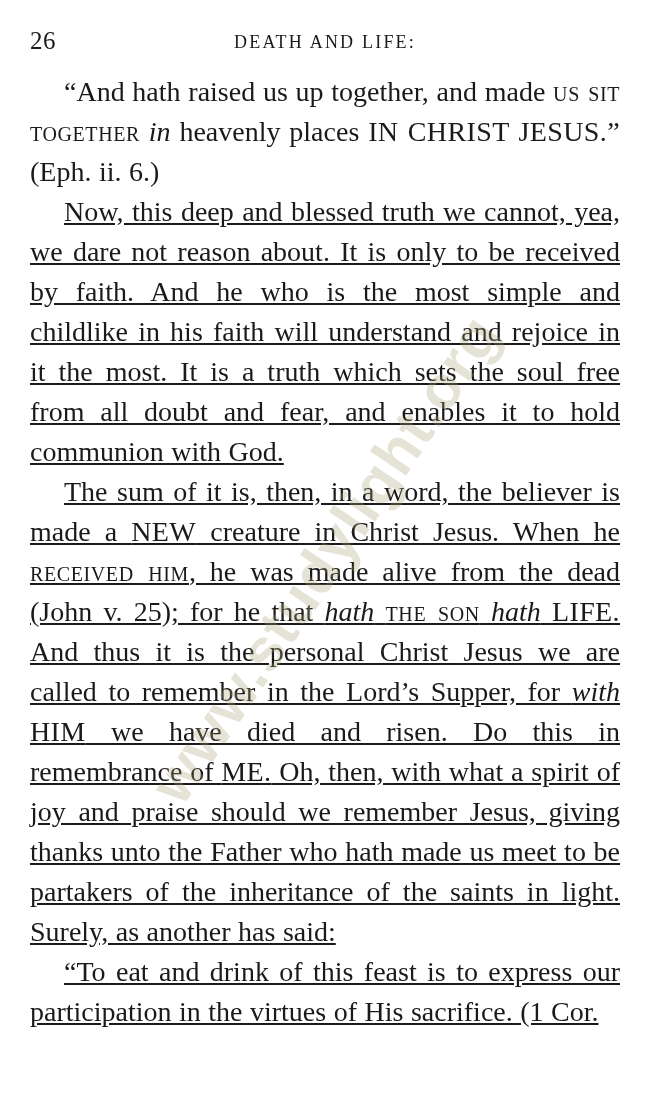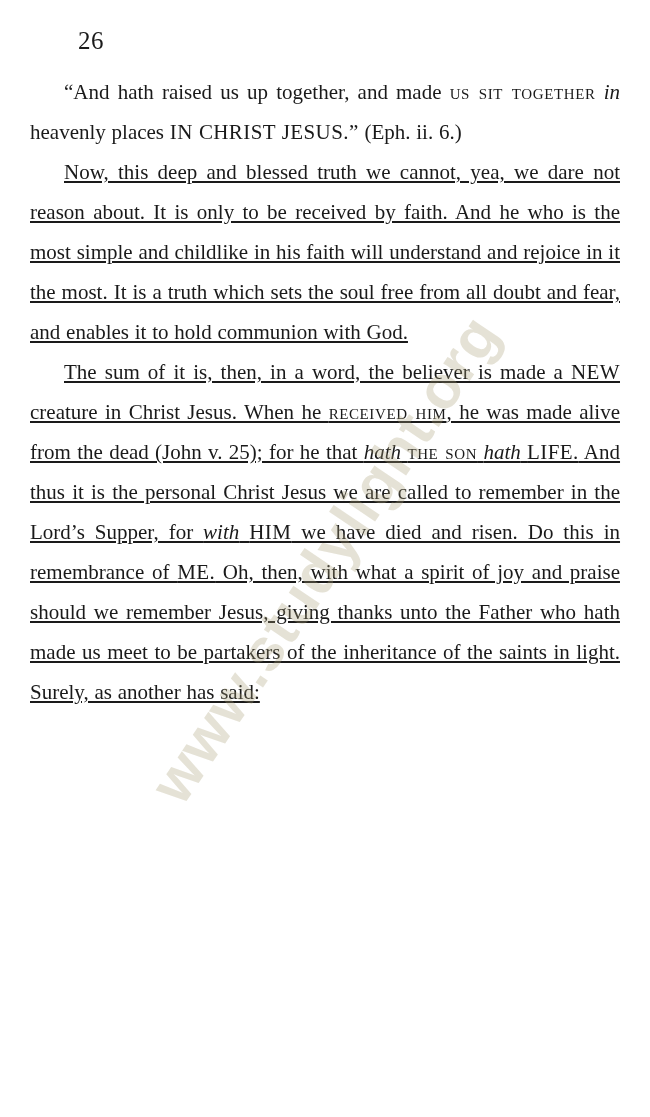--- a/index.html
+++ b/index.html
@@ -29,21 +29,20 @@
     position: relative;
     height: 40px;
     display: flex;
     align-items: flex-start;
   }
   .folio {
     font-size: 25px;
     letter-spacing: 0.5px;
     line-height: 1;
     padding-top: 2px;
-    margin-left: 48px;
   }
   .head-title {
     position: absolute;
     left: 0;
     right: 0;
     top: 6px;
     text-align: center;
     font-size: 18px;
     letter-spacing: 2.2px;
     font-variant: small-caps;
@@ -51,21 +50,21 @@
   }
 
   
   .body-text {
     margin-top: 6px;
   }
   p.para {
     margin: 0;
     text-align: justify;
     text-align-last: left;
-    font-size: 21px;
+    font-size: 28px;
     line-height: 40px;
     text-indent: 34px;
     word-spacing: 0.5px;
     hyphens: none;
   }
   p.para + p.para {
     margin-top: 0;
     text-decoration: underline;
   }
   .sc {
@@ -98,21 +97,23 @@
 </style>
 </head>
 <body>
 
 <div class="page">
 
   <div class="watermark">www.studylight.org</div>
 
   <div class="running-head">
     <span class="folio">26</span>
+    <span class="head-title">DEATH AND LIFE:</span>
   </div>
 
   <div class="body-text">
     <p class="para" id="para-1">“And hath raised us up together, and made <span class="sc">us sit together</span> <span class="it">in</span> heavenly places <span class="caps">IN CHRIST JESUS.”</span> (Eph. ii. 6.)</p>
     <p class="para" id="para-2">Now, this deep and blessed truth we cannot, yea, we dare not reason about.  It is only to be received by faith.  And he who is the most simple and childlike in his faith will understand and rejoice in it the most.  It is a truth which sets the soul free from all doubt and fear, and enables it to hold communion with God.</p>
     <p class="para" id="para-3">The sum of it is, then, in a word, the believer is made a <span class="caps">NEW</span> creature in Christ Jesus.  When he <span class="sc">received Him</span>, he was made alive from the dead (John v. 25); for he that <span class="it">hath</span> <span class="sc">the Son</span> <span class="it">hath</span> <span class="caps">LIFE.</span>  And thus it is the personal Christ Jesus we are called to remember in the Lord’s Supper, for <span class="it">with</span> <span class="caps">HIM</span> we have died and risen.  Do this in remembrance of <span class="caps">ME.</span>  Oh, then, with what a spirit of joy and praise should we remember Jesus, giving thanks unto the Father who hath made us meet to be partakers of the inheritance of the saints in light.  Surely, as another has said:</p>
+    <p class="para" id="para-5">“To eat and drink of this feast is to express our participation in the virtues of His sacrifice.  (1 Cor.</p>
   </div>
 
 </div>
 
 </body></html>

